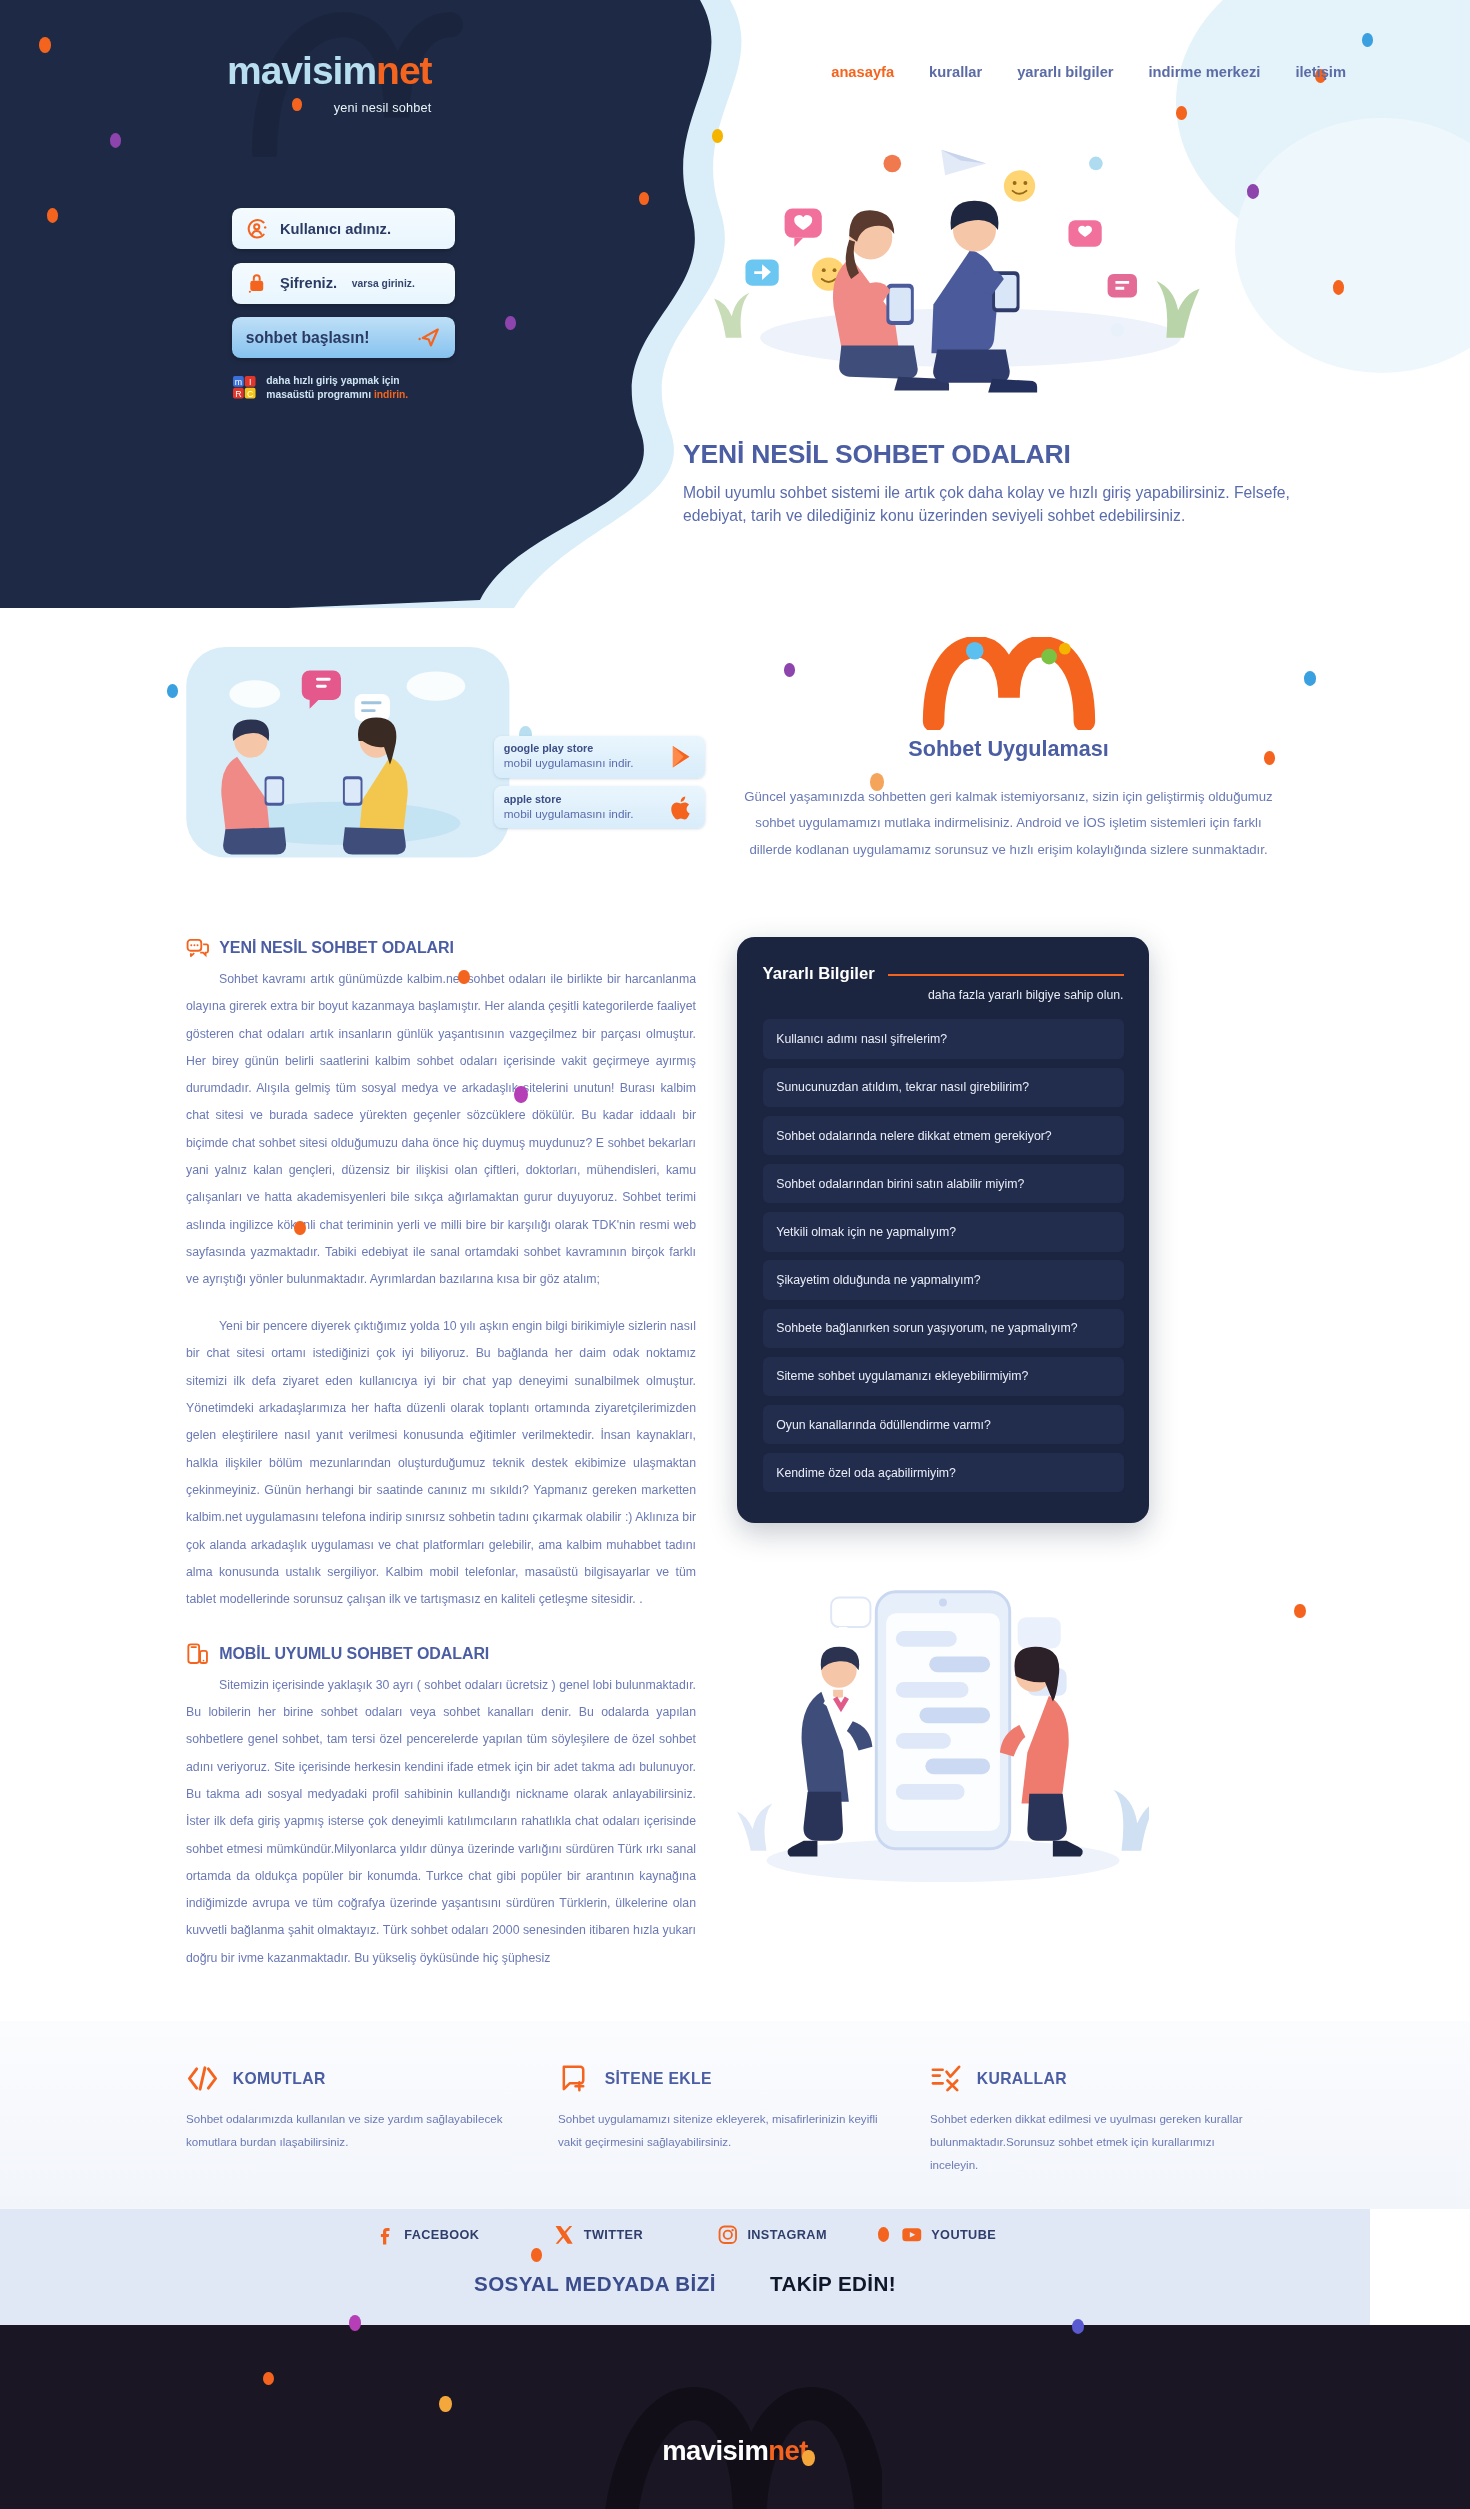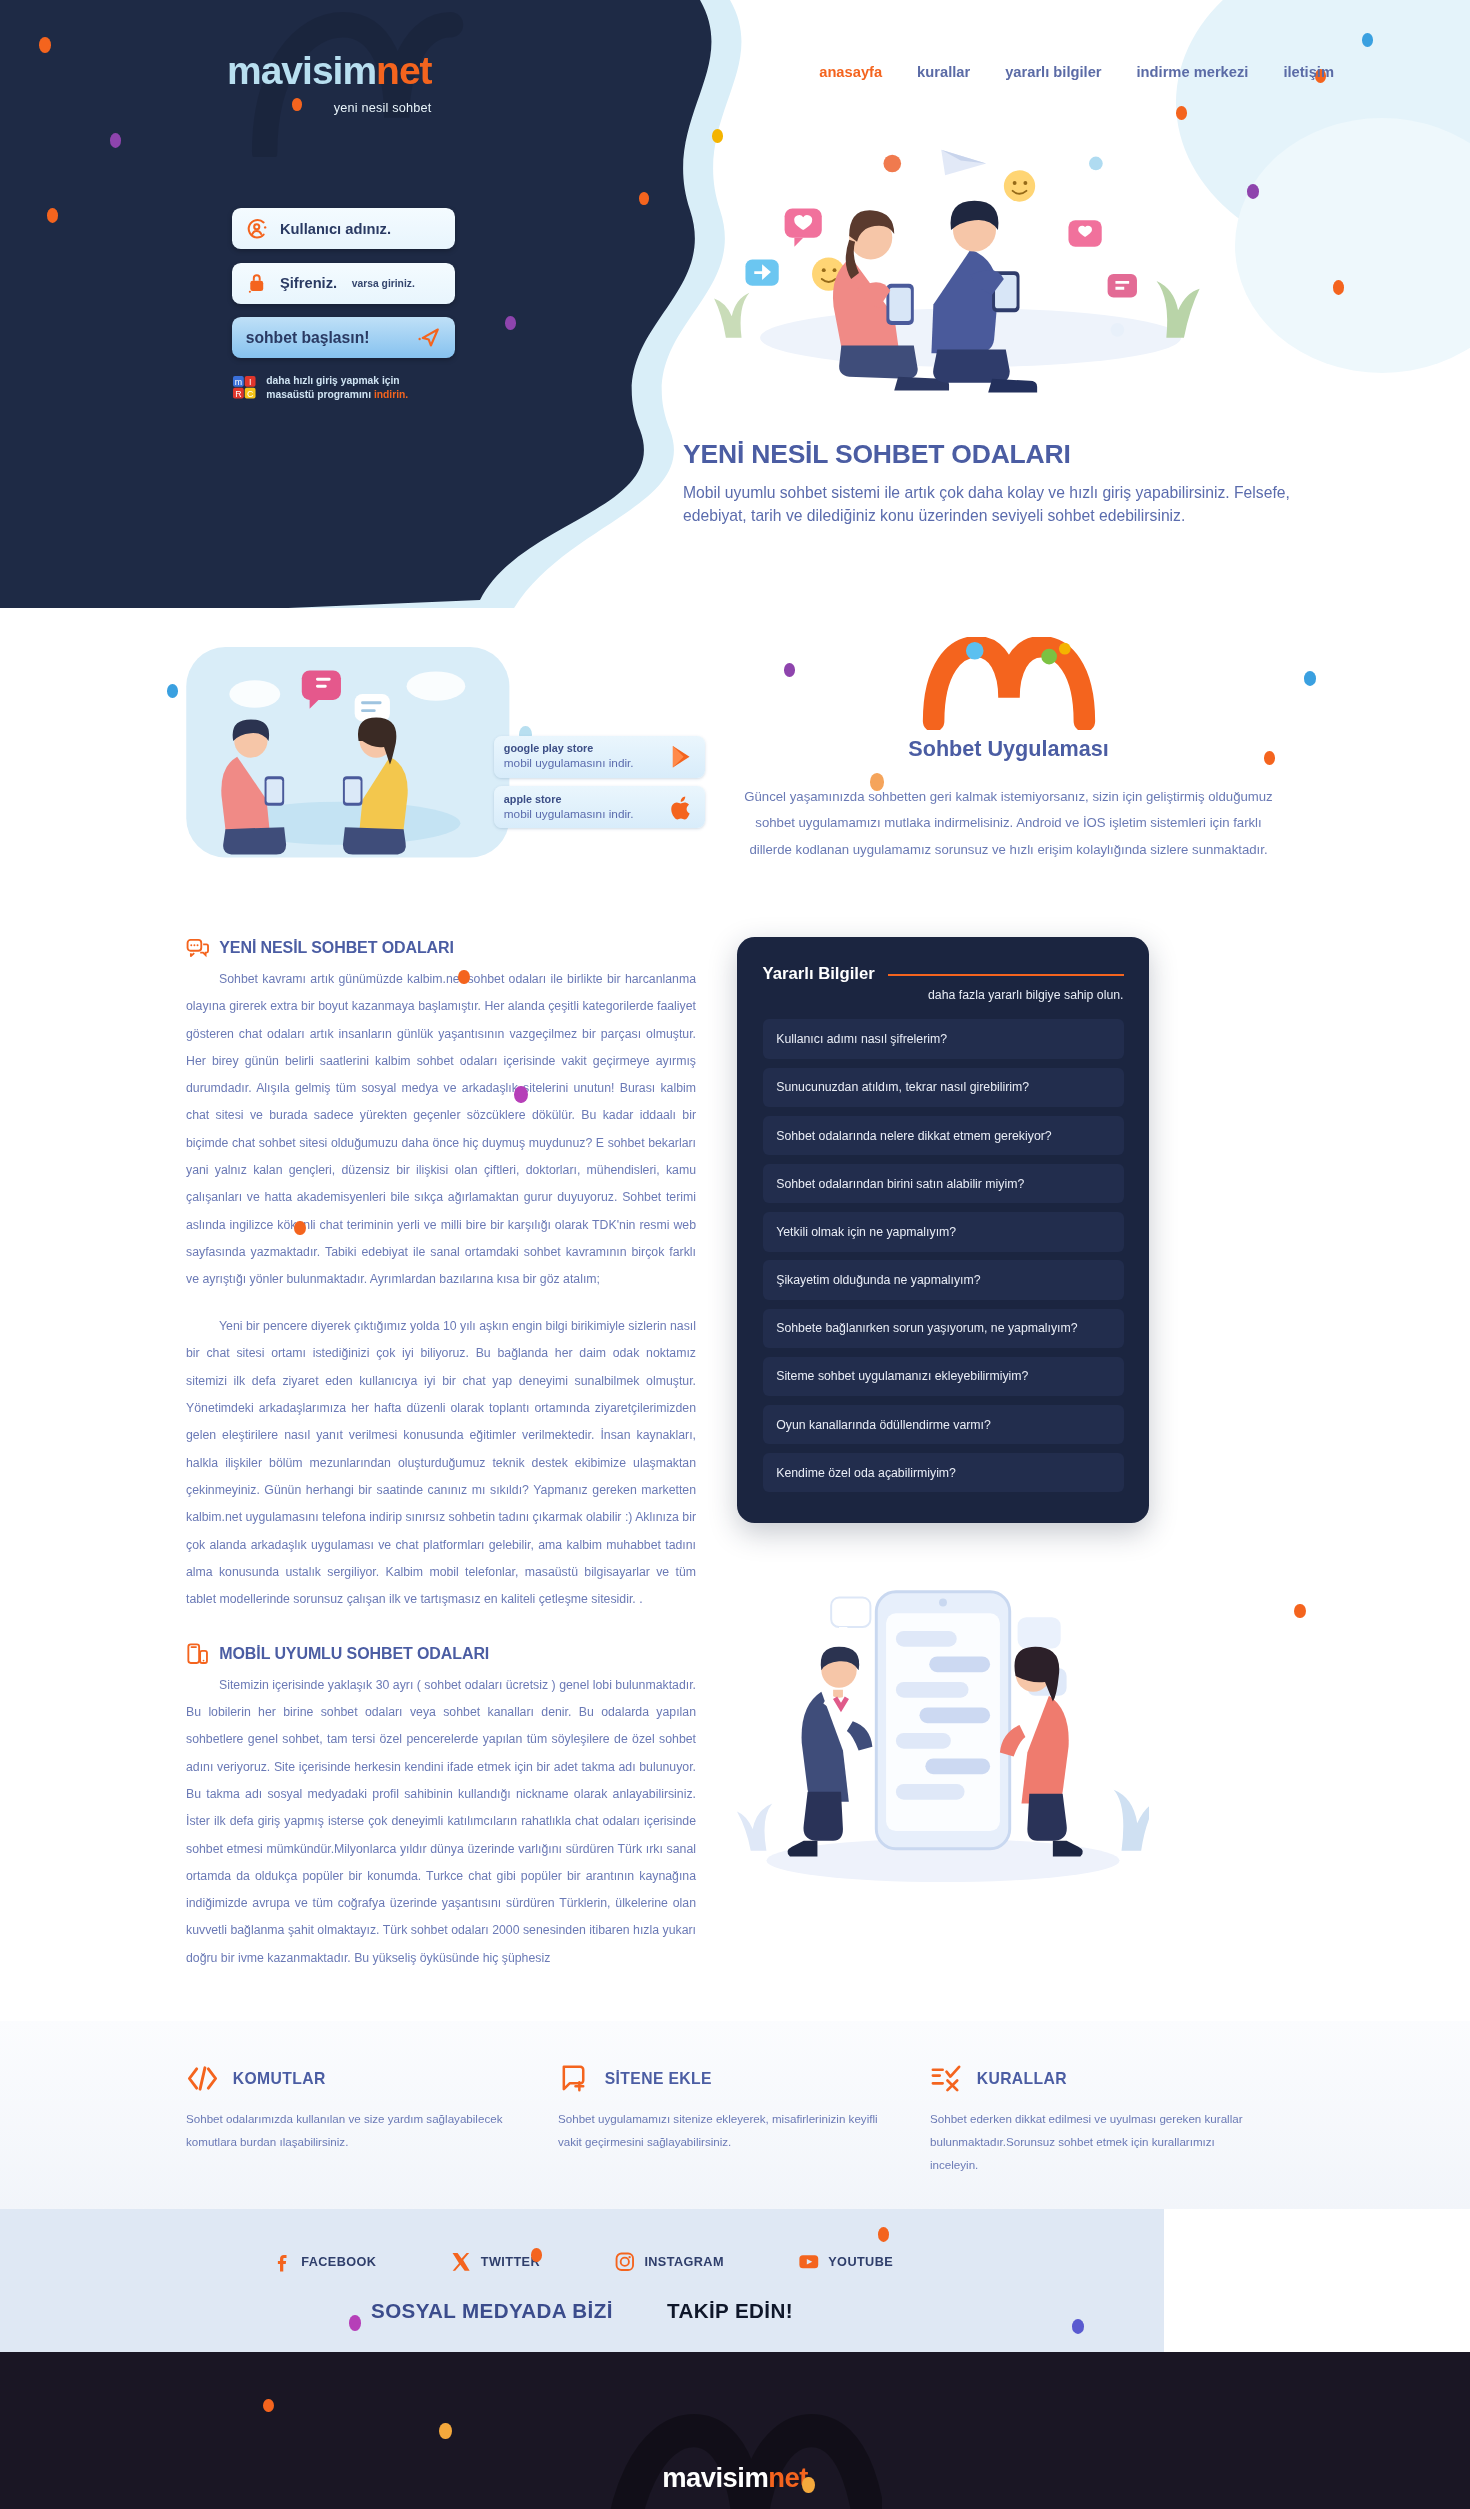--- a/index.html
+++ b/index.html
@@ -36,21 +36,21 @@
     position:absolute;right:-59px;top:118px;width:294px;height:255px;
     background:#eef8fc;border-radius:50%;z-index:0;
   }
 
   .logo-wrap{position:absolute;left:227px;top:51px;z-index:5;text-align:right;}
   .logo{font-size:39px;font-weight:700;letter-spacing:-1px;line-height:1;}
   .logo .blue{color:#b8dff0;}
   .logo .orange{color:#f4641e;}
   .logo-sub{color:#e8f4fa;font-size:12.7px;margin-top:11px;letter-spacing:0.2px;}
 
-  .nav{position:absolute;right:136px;top:64px;display:flex;gap:35px;z-index:6;}
+  .nav{position:absolute;right:124px;top:64px;display:flex;gap:35px;z-index:6;}
   .nav a{font-size:14.7px;font-weight:600;color:#5b6ba6;text-decoration:none;white-space:nowrap;}
   .nav a.active{color:#f4641e;}
 
   
   .login{position:absolute;left:232px;top:208px;width:223px;z-index:6;}
   .field{
     display:flex;align-items:center;gap:11.8px;
     background:linear-gradient(180deg,#f4fbff,#e8f5fd);
     border-radius:8.8px;height:41px;padding:0 12.7px;margin-bottom:13.7px;
     box-shadow:0 2px 4.9px rgba(0,0,0,.25);
@@ -139,21 +139,21 @@
   }
   .features-inner{width:1098px;margin:0 auto;display:flex;gap:39px;}
   .feat{width:333px;}
   .feat-head{display:flex;align-items:center;gap:13.7px;margin-bottom:11.8px;}
   .feat-head .ficn{width:33px;height:33px;flex:0 0 33px;color:#f4641e;}
   .feat-head h4{font-size:15.7px;font-weight:700;color:#4b5da3;letter-spacing:0.4px;}
   .feat p{font-size:11.6px;line-height:2.0;color:#6b7ab6;}
 
   
   .social{
-    width:1164px;background:#dfe8f4;padding:42px 0 29px;text-align:center;
+    width:1370px;background:#dfe8f4;padding:15px 0 29px;text-align:center;
     position:relative;
   }
   .social-row{display:flex;justify-content:center;gap:74px;align-items:center;}
   .soc{display:flex;align-items:center;gap:8.8px;text-decoration:none;cursor:pointer;}
   .soc .sicon{width:21.6px;height:21.6px;color:#f4641e;}
   .soc .slabel{font-size:12.7px;font-weight:700;color:#2f3e6b;letter-spacing:0.4px;}
   .social-tag{margin-top:25.5px;font-size:20.6px;font-weight:800;letter-spacing:0.4px;color:#3b4c8c;}
   .social-tag .hl{color:#0f172a;margin-left:48px;}
 
   

